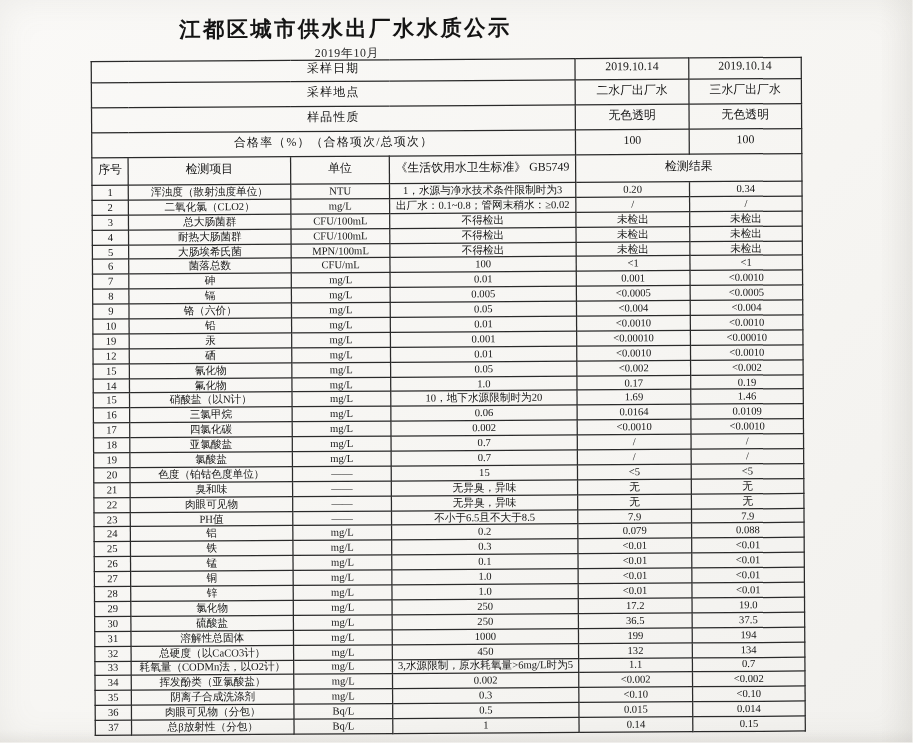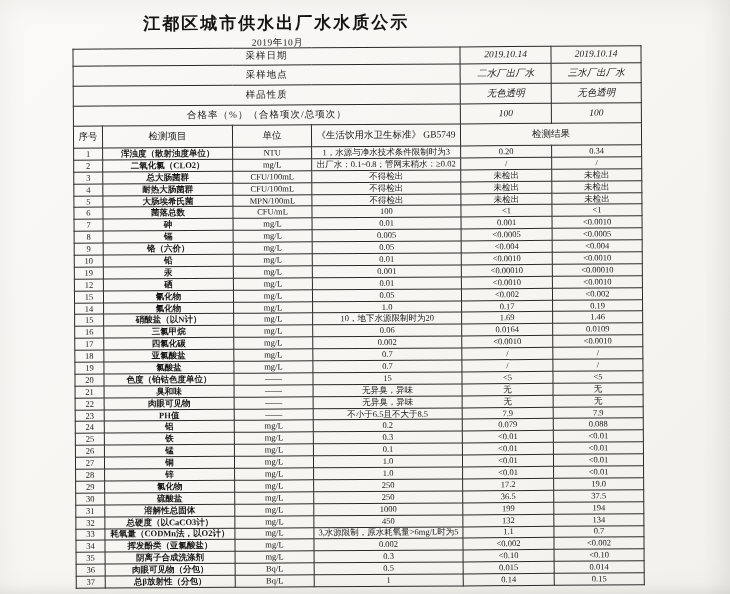--- a/index.html
+++ b/index.html
@@ -43,24 +43,24 @@
     text-align:center;vertical-align:middle;
     padding:0 1px;
     white-space:nowrap;overflow:hidden;
     font-size:8.5px;line-height:1.05;
     color:#161616;
   }
   tr.info-row td{height:19px;font-size:9.5px;}
   tr.info-row.r0 td{height:16px;}
   tr.colhead-row td{height:21px;font-size:9.5px;}
   tbody.results td{height:10.9px;}
-  td.c1{text-align:left;padding-left:3px;font-weight:bold;}
+  td.c1{text-align:left;padding-left:3px;}
   td.c3{font-size:8.2px;padding:0;}
   td.info-label{letter-spacing:1px;}
-  td.info-val{font-size:9.5px;font-style:italic;}
+  td.info-val{font-size:9.5px;}
   
   .edge-right{
     position:absolute;top:0;right:0;width:26px;height:100%;
     background:linear-gradient(to right,rgba(0,0,0,0) 0%,rgba(110,100,90,0.06) 100%);
     pointer-events:none;
   }
   .edge-bottom{
     position:absolute;bottom:0;left:0;width:100%;height:10px;
     background:linear-gradient(to bottom,rgba(0,0,0,0) 0%,rgba(110,100,90,0.07) 100%);
     pointer-events:none;

